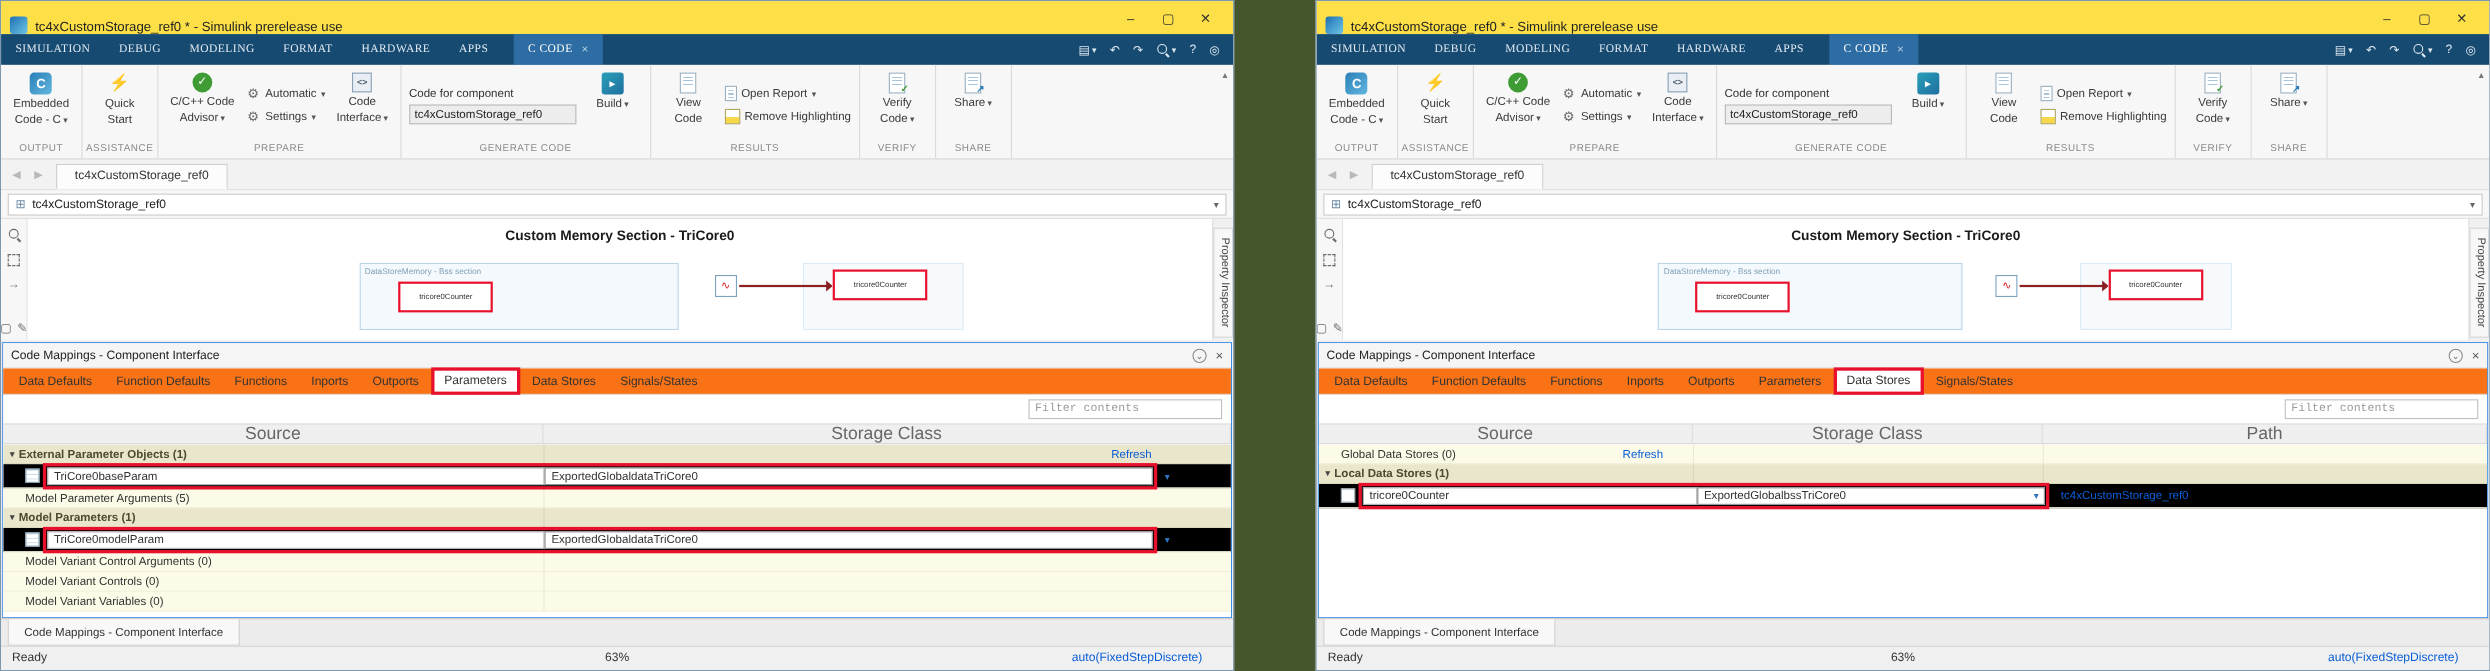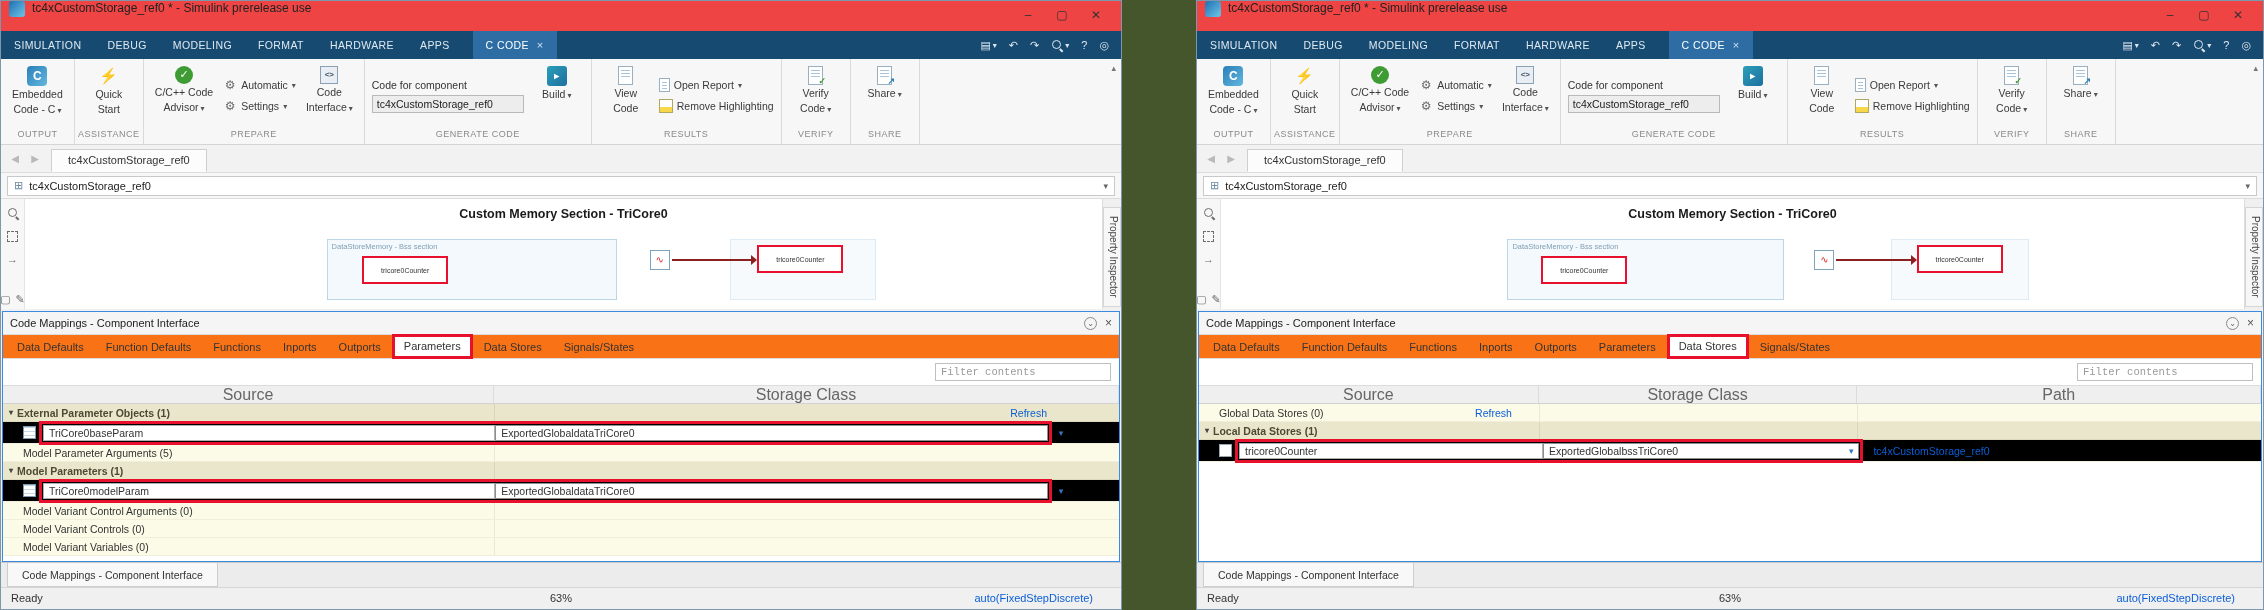--- a/index.html
+++ b/index.html
@@ -9,29 +9,29 @@
     background: #45562c;
     font-family: "Liberation Sans", sans-serif;
     --ann: #e8112d;
   }
   .window { position: absolute; top: 0; height: 610px; background: #f0f0f0;
     border: 1px solid #7d97ad; display: flex; flex-direction: column; overflow: hidden; }
   .win-left  { left: 0;     width: 1122px; }
   .win-right { left: 1196px; width: 1068px; }
 
   
-  .titlebar { height: 30px; background: #ef4444; display: flex; align-items: flex-start; padding: 0 8px; gap: 7px; flex: none; }
+  .titlebar { height: 30px; background: #fde047; display: flex; align-items: flex-end; padding: 0 8px; gap: 7px; flex: none; }
   .app-icon { width: 16px; height: 16px; border-radius: 3px; background: linear-gradient(135deg,#1f6fb2,#6ec6e8); flex: none; }
   .win-title { font-size: 12px; color: #222; white-space: nowrap; }
   .win-controls { margin-left: auto; display: flex; }
   .wc { width: 34px; text-align: center; font-size: 12px; color: #333; cursor: default; line-height: 28px; }
 
   
   .menubar { height: 28px; background: #174a70; display: flex; align-items: stretch; flex: none; }
-  .menu-tab { font-size: 10.5px; letter-spacing: .4px; color: #dfe9f2; line-height: 28px; padding: 0 13px; white-space: nowrap; }
+  .menu-tab { font-size: 10.5px; letter-spacing: .4px; color: #dfe9f2; line-height: 28px; padding: 0 13px; white-space: nowrap; font-family: Liberation Serif, serif; }
   .menu-tab.active { background: #2d6da3; color: #fff; display: flex; align-items: center; gap: 8px; margin-left: 10px; }
   .tab-close { font-size: 11px; color: #cfe0ee; }
   .menu-icons { margin-left: auto; display: flex; align-items: center; gap: 12px; padding-right: 12px; color: #dfe9f2; font-size: 11px; }
   .mi { display: inline-flex; align-items: center; gap: 2px; }
   .mi .dd { font-size: 8px; }
   .icon-search { position: relative; width: 12px; height: 12px; display: inline-block; }
   .icon-search::before { content:""; position:absolute; left:1px; top:1px; width:7px; height:7px; border:1.5px solid currentColor; border-radius:50%; }
   .icon-search::after  { content:""; position:absolute; left:9px; top:9px; width:4px; height:1.5px; background:currentColor; transform:rotate(45deg); transform-origin:left center; }
 
   

